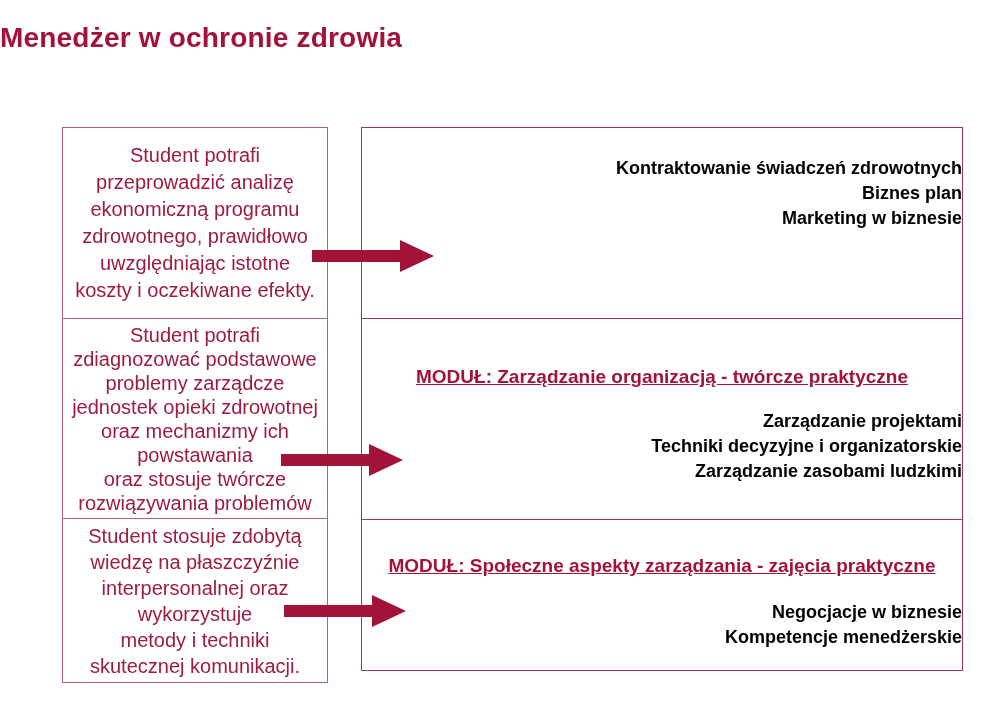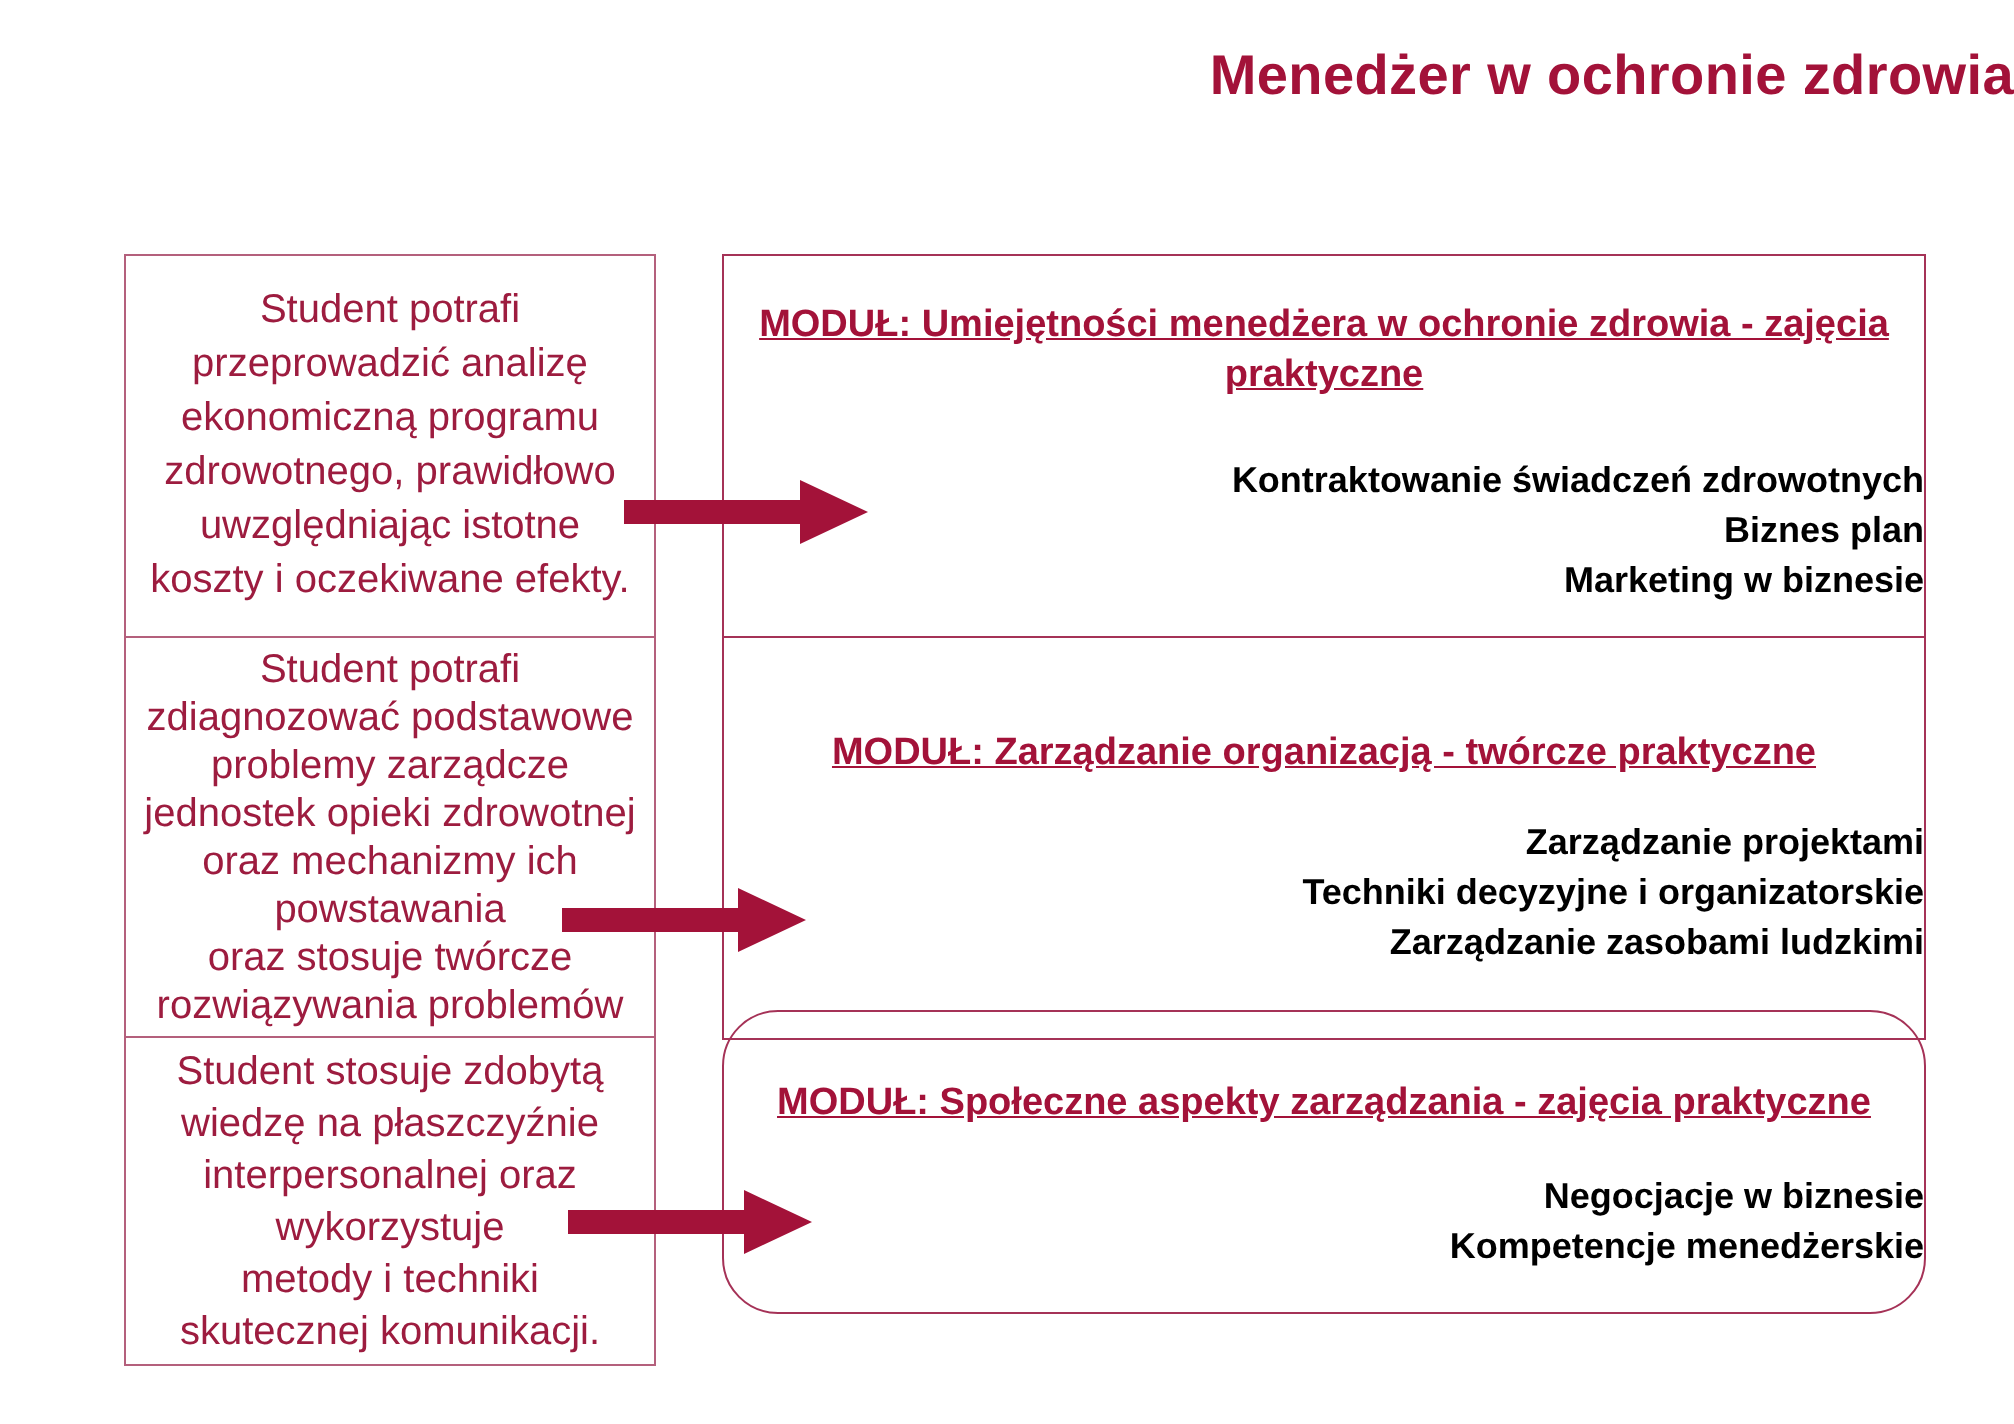--- a/index.html
+++ b/index.html
@@ -10,21 +10,21 @@
     background: #ffffff;
     font-family: "Liberation Sans", sans-serif;
     overflow: hidden;
   }
   .title {
     position: absolute;
     top: 22px;
     left: 0;
     width: 100%;
     margin: 0;
-    text-align: right;
+    text-align: left;
     font-size: 28px;
     font-weight: bold;
     color: var(--crimson, #A31239);
     letter-spacing: 0.2px;
   }
   
   .outcome-box {
     position: absolute;
     left: 62px;
     width: 266px;
@@ -46,21 +46,21 @@
   .module-box {
     position: absolute;
     left: 361px;
     width: 602px;
     box-sizing: border-box;
     border: 1px solid var(--border-right, #A53257);
     text-align: center;
   }
   .module-1 { top: 127px; height: 192px; }
   .module-2 { top: 318px; height: 202px; }
-  .module-3 { top: 505px; height: 152px; border-radius: 28px; }
+  .module-3 { top: 519px; height: 152px; }
   .module-header {
     margin: 0 9px;
     color: var(--crimson, #A31239);
     font-weight: bold;
     text-decoration: underline;
     font-size: 19px;
     line-height: 25px;
   }
   .module-1 .module-header { margin-top: 22px; }
   .module-2 .module-header { margin-top: 45px; white-space: nowrap; }
@@ -112,21 +112,20 @@
   <div class="outcome-box outcome-3">
     <div class="outcome-text">Student stosuje zdobytą
 wiedzę na płaszczyźnie
 interpersonalnej oraz
 wykorzystuje
 metody i techniki
 skutecznej komunikacji.</div>
   </div>
 
   <div class="module-box module-1">
-    <div class="module-header">MODUŁ: Umiejętności menedżera w ochronie zdrowia - zajęcia praktyczne</div>
     <div class="course-list">Kontraktowanie świadczeń zdrowotnych
 Biznes plan
 Marketing w biznesie</div>
   </div>
   <div class="module-box module-2">
     <div class="module-header">MODUŁ: Zarządzanie organizacją - twórcze praktyczne</div>
     <div class="course-list">Zarządzanie projektami
 Techniki decyzyjne i organizatorskie
 Zarządzanie zasobami ludzkimi</div>
   </div>

